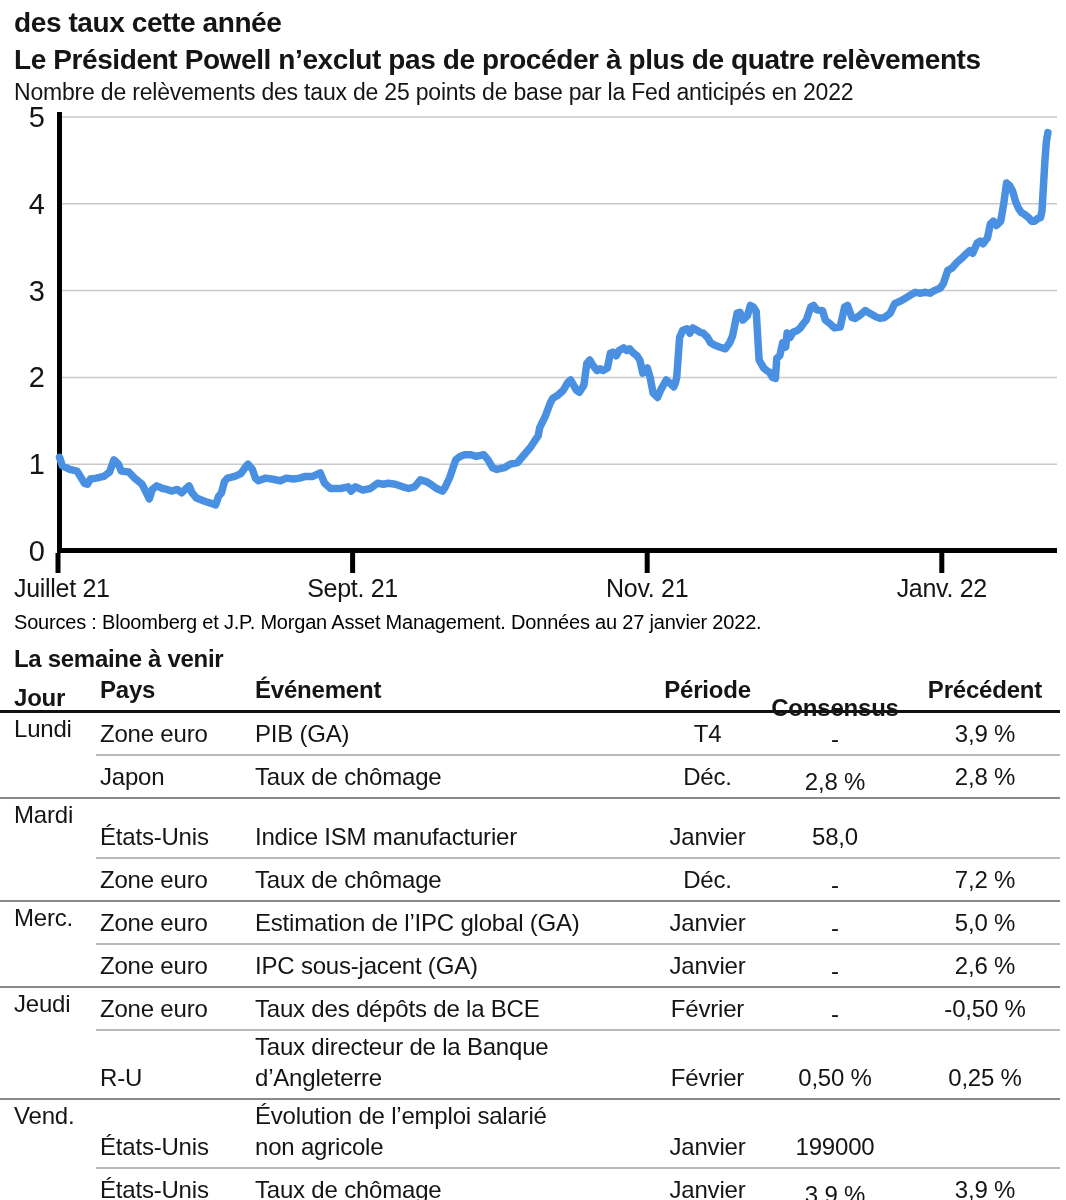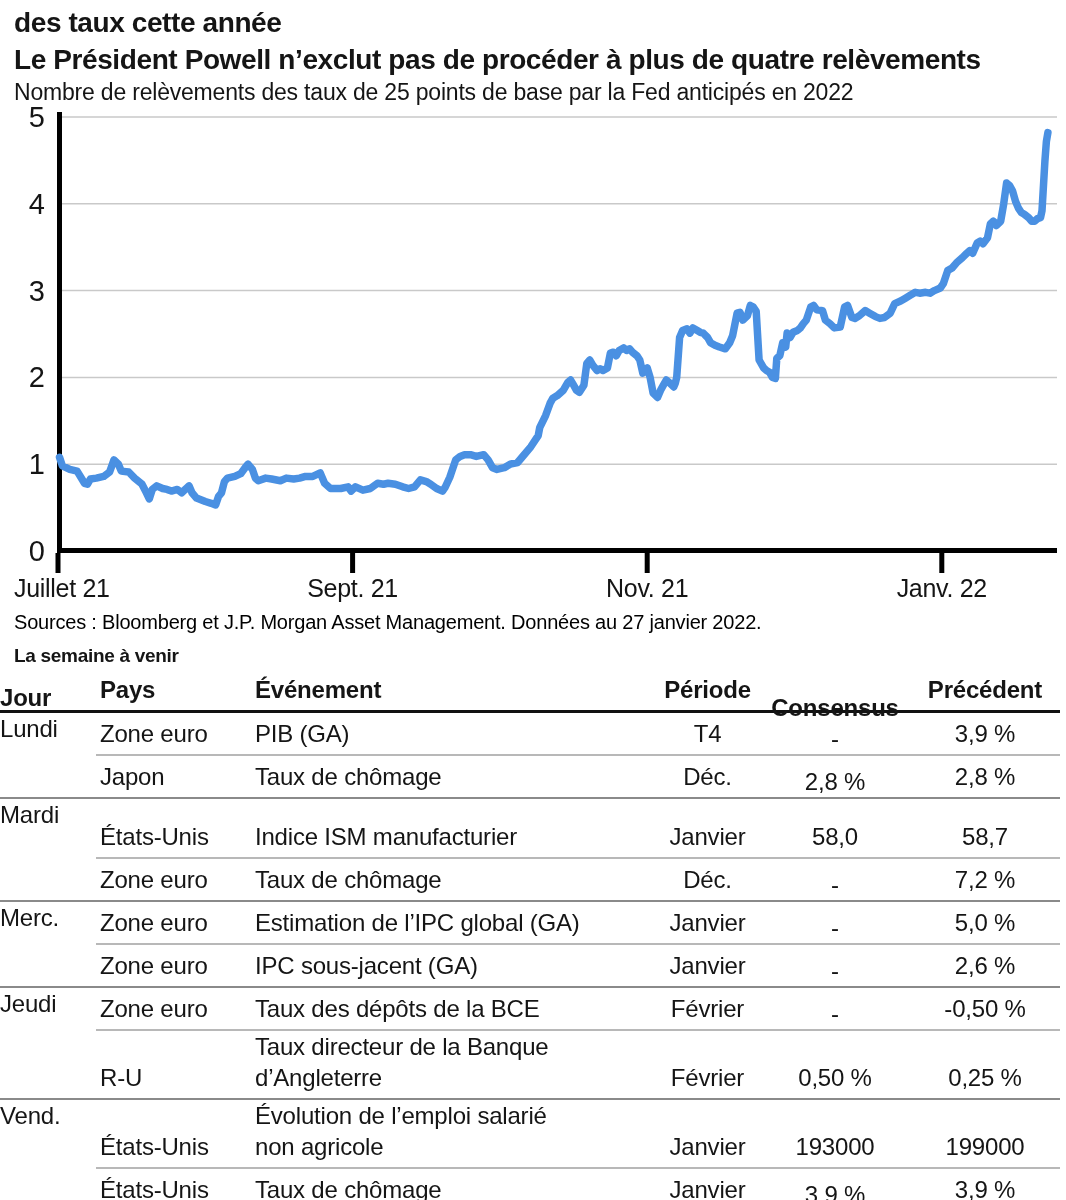--- a/index.html
+++ b/index.html
@@ -15,30 +15,30 @@
     position:absolute;left:14px;top:79px;width:1040px;
     font-size:23px;letter-spacing:-0.2px;white-space:nowrap;
   }
   #chart-svg{position:absolute;left:0;top:0;width:1066px;height:1200px;}
   .sources{
     position:absolute;left:14px;top:611px;width:1000px;
     font-size:20px;letter-spacing:-0.2px;color:#000000;
   }
   .section-title{
     position:absolute;left:14px;top:645px;
-    font-size:19px;font-weight:bold;letter-spacing:-0.3px;
+    font-size:24px;font-weight:bold;letter-spacing:-0.3px;
   }
   #week-table{position:absolute;left:0;top:682px;width:1060px;}
   .trow{display:flex;box-sizing:border-box;}
   .thead{height:28px;font-weight:bold;}
   .tcell{
     display:flex;align-items:flex-end;box-sizing:border-box;
     font-size:24px;letter-spacing:-0.2px;line-height:30px;padding-bottom:5px;
   }
-  .c-day{width:100px;align-items:flex-start;padding-top:1px;}
+  .c-day{width:100px;padding-left:14px;align-items:flex-start;padding-top:1px;}
   .c-pays{width:155px;}
   .c-event{width:400px;white-space:pre-line;line-height:31px;}
   .c-periode{width:105px;justify-content:center;text-align:center;}
   .c-consensus{width:150px;justify-content:center;text-align:center;margin-top:41px;}
   .c-precedent{width:150px;justify-content:center;text-align:center;margin-top:21px;}
   .sep{height:2px;}
   .sep-indent{margin-left:96px;background:#b8b8b8;}
   .sep-full{background:#8a8a8a;}
   .sep-header{height:3px;background:#111;}
   .sep-bottom{height:3px;background:#3a3a3a;}
@@ -111,21 +111,20 @@
         <div class="tcell c-consensus">2,8 %</div>
         <div class="tcell c-precedent">2,8 %</div>
       </div>
       <div class="sep sep-full"></div>
       <div class="trow" style="height: 58px;">
         <div class="tcell c-day">Mardi</div>
         <div class="tcell c-pays">États-Unis</div>
         <div class="tcell c-event">Indice ISM manufacturier</div>
         <div class="tcell c-periode">Janvier</div>
         <div class="tcell c-consensus">58,0</div>
-        <div class="tcell c-precedent">58,7</div>
       </div>
       <div class="sep sep-indent"></div>
       <div class="trow" style="height: 41px;">
         <div class="tcell c-day"></div>
         <div class="tcell c-pays">Zone euro</div>
         <div class="tcell c-event">Taux de chômage</div>
         <div class="tcell c-periode">Déc.</div>
         <div class="tcell c-consensus">-</div>
         <div class="tcell c-precedent">7,2 %</div>
       </div>
@@ -166,21 +165,20 @@
         <div class="tcell c-consensus">0,50 %</div>
         <div class="tcell c-precedent">0,25 %</div>
       </div>
       <div class="sep sep-full"></div>
       <div class="trow" style="height: 67px;">
         <div class="tcell c-day">Vend.</div>
         <div class="tcell c-pays">États-Unis</div>
         <div class="tcell c-event">Évolution de l’emploi salarié
 non agricole</div>
         <div class="tcell c-periode">Janvier</div>
-        <div class="tcell c-consensus">193000</div>
         <div class="tcell c-precedent">199000</div>
       </div>
       <div class="sep sep-indent"></div>
       <div class="trow" style="height: 41px;">
         <div class="tcell c-day"></div>
         <div class="tcell c-pays">États-Unis</div>
         <div class="tcell c-event">Taux de chômage</div>
         <div class="tcell c-periode">Janvier</div>
         <div class="tcell c-consensus">3,9 %</div>
         <div class="tcell c-precedent">3,9 %</div>

